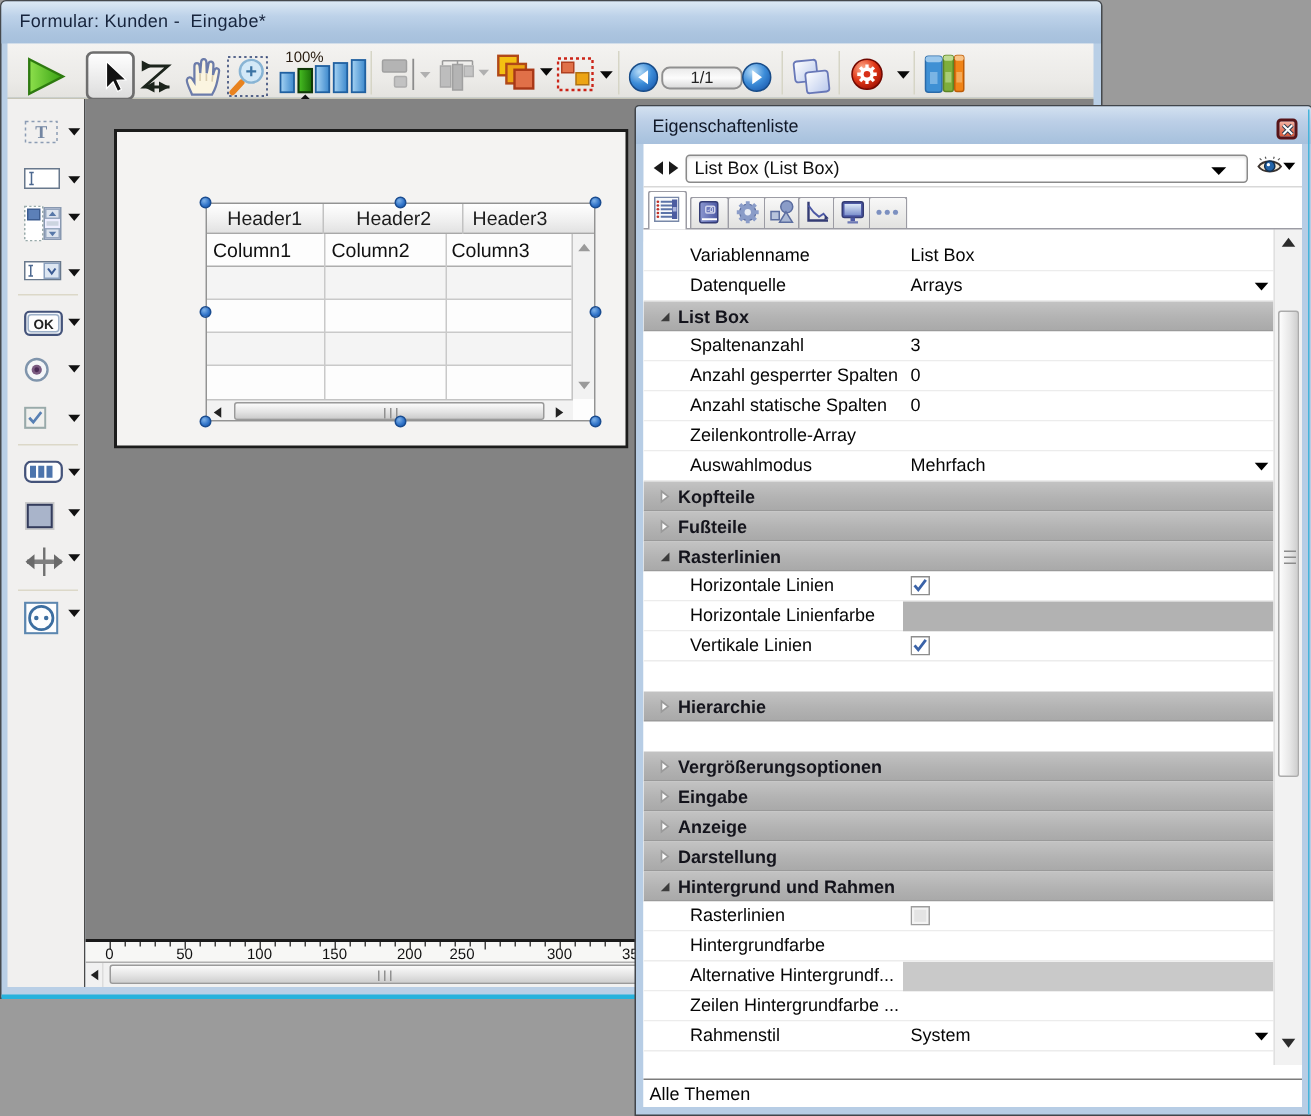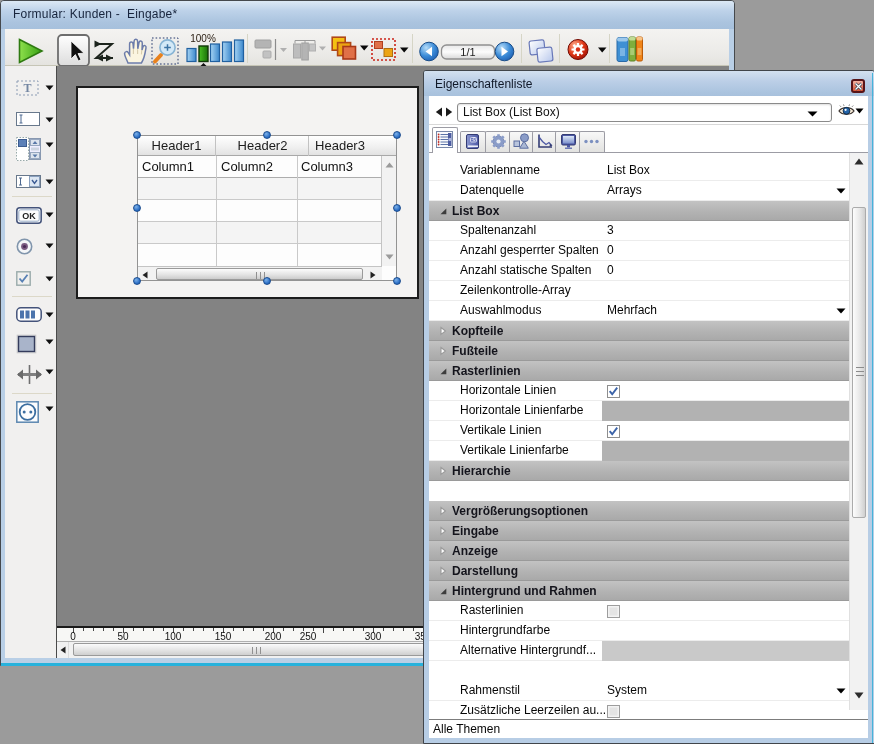--- a/index.html
+++ b/index.html
@@ -647,24 +647,20 @@
             <span class="plab">Horizontale Linienfarbe</span>
             <span class="gbox" style="background:#b2b2b2"></span>
           </div>
 <div class="prow" style="top:268px">
             <span class="plab">Vertikale Linien</span>
             <span class="cb"><svg width="13" height="13" viewBox="0 0 13 13">
                 <rect x="0.5" y="0.5" width="12" height="12" fill="#fff" stroke="#8e8e8e"></rect>
                 <path d="M2.7 6.2 L5.2 9.2 L10.2 2.6" fill="none" stroke="#3b63a8" stroke-width="1.9"></path>
               </svg></span>
           </div>
-<div class="prow" style="top:288px">
-            <span class="plab">Vertikale Linienfarbe</span>
-            <span class="gbox" style="background:#b2b2b2"></span>
-          </div>
 <div class="shdr" style="top:308px">
             <svg class="tri" width="10" height="10" viewBox="0 0 10 10">
               <path d="M3 1.5 L7.5 5 L3 8.5 Z" fill="#fdfdfd" stroke="#9a9a9a" stroke-width="1.1"></path>
             </svg>
             <span>Hierarchie</span>
           </div>
 <div class="shdr" style="top:348px">
             <svg class="tri" width="10" height="10" viewBox="0 0 10 10">
               <path d="M3 1.5 L7.5 5 L3 8.5 Z" fill="#fdfdfd" stroke="#9a9a9a" stroke-width="1.1"></path>
             </svg>
@@ -701,33 +697,29 @@
                 <rect x="2.5" y="2.5" width="8" height="8" fill="#e4e4e4"></rect>
               </svg></span>
           </div>
 <div class="prow" style="top:488px">
             <span class="plab">Alternative Hintergrundf...</span>
             <span class="gbox" style="background:#c9c9c9"></span>
           </div>
 <div class="prow" style="top:468px">
             <span class="plab">Hintergrundfarbe</span>
           </div>
+<div class="prow" style="top:508px">
+            <span class="plab">Zeilen Hintergrundfarbe ...</span>
+          </div>
 <div class="prow" style="top:528px">
             <span class="plab">Rahmenstil</span>
             <span class="pval">System</span>
             <svg class="vdd" width="10" height="6" viewBox="0 0 10 6">
               <path d="M0.5 0.5 L9.5 0.5 L5 5.6 Z" fill="#000"></path>
             </svg>
-          </div>
-<div class="prow" style="top:548px">
-            <span class="plab">Zusätzliche Leerzeilen au...</span>
-            <span class="cb"><svg width="13" height="13" viewBox="0 0 13 13">
-                <rect x="0.5" y="0.5" width="12" height="12" fill="#f3f3f3" stroke="#9d9d9d"></rect>
-                <rect x="2.5" y="2.5" width="8" height="8" fill="#e4e4e4"></rect>
-              </svg></span>
           </div>
       </div>
       <div id="pscroll">
         <svg style="position:absolute;left:4px;top:5px" width="10" height="7" viewBox="0 0 10 7">
             <path d="M5 0.5 L9.5 6.5 L0.5 6.5 Z" fill="#2c2c2c"></path>
           </svg>
         <div id="pthumb">
           <div class="pgrip" style="top:159px"></div>
             <div class="pgrip" style="top:163px"></div>
             <div class="pgrip" style="top:167px"></div>

